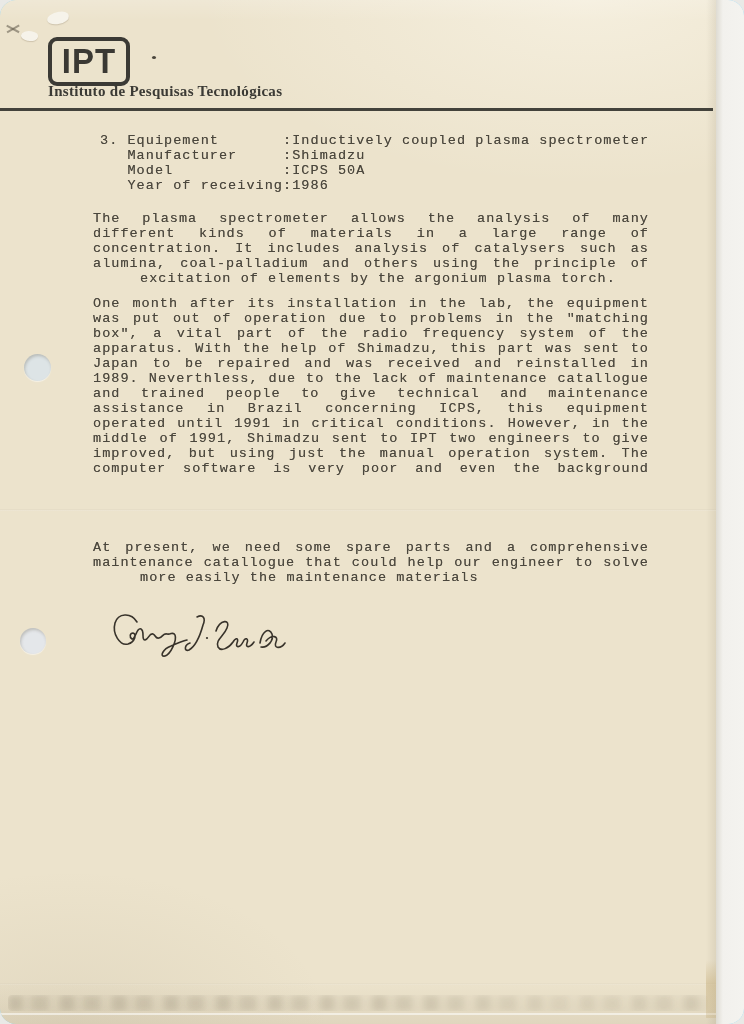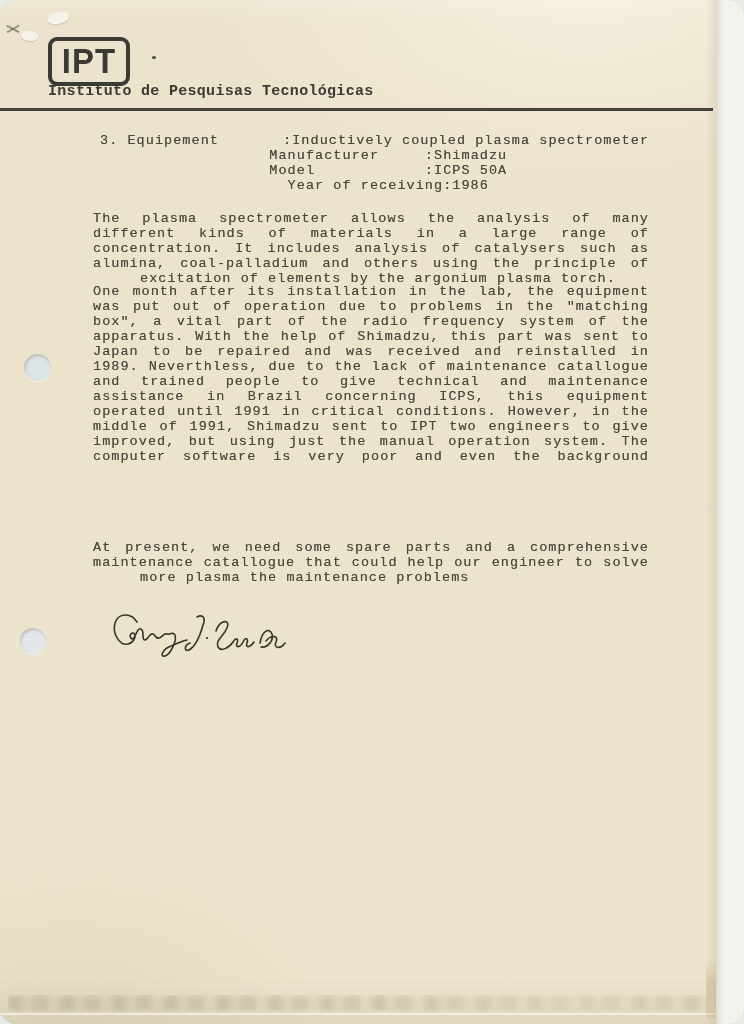--- a/index.html
+++ b/index.html
@@ -37,46 +37,46 @@
     display:flex;align-items:center;justify-content:center;
     background:rgba(236,227,204,0.4);
   }
   .logo-text{
     font-family:"Liberation Sans","DejaVu Sans",sans-serif;
     font-weight:bold;font-size:33px;line-height:1;
     color:#3a3934;letter-spacing:1px;transform:scaleY(1.04);
   }
   .org-name{
     position:absolute;left:48px;top:83px;
-    font-family:Liberation Mono, monospace;
+    font-family:Liberation Serif, serif;
     font-weight:bold;font-size:15px;color:#3b3a35;letter-spacing:0.3px;
     white-space:nowrap;
   }
   .header-rule{
     position:absolute;left:0;top:108px;width:713px;height:2.5px;
     background:#43423b;
   }
   .ink-dot{
     position:absolute;left:152px;top:56px;width:4px;height:3px;
     background:#4a463c;border-radius:50%;
   }
   
   .typed{
     position:absolute;
     color:#4b473d;
     font-size:13.5px;line-height:15px;letter-spacing:1.05px;
     text-shadow:0 0 0.5px rgba(75,71,61,0.65);
   }
   .eq-block{left:100px;top:133px;white-space:pre;}
-  .eq-block .line{white-space:pre;text-align:center;}
+  .eq-block .line{white-space:pre;}
   .jpara{width:556px;left:93px;}
   .jpara .line{text-align:justify;text-align-last:justify;text-justify:inter-word;}
   .jpara .line.last{text-align-last:left;margin-left:47px;}
   .para1{top:211px;}
-  .para2{top:284px;}
+  .para2{top:296px;}
   .para3{top:540px;}
   
   .signature{position:absolute;left:110px;top:608px;width:178px;height:54px;}
   
   .hole{position:absolute;border-radius:50%;
     box-shadow:inset 1px 2px 3px rgba(80,70,50,0.25), 0 1px 1px rgba(255,255,255,0.5);}
   .hole1{left:24px;top:354px;width:27px;height:27px;background:#dde4e6;}
   .hole2{left:20px;top:628px;width:26px;height:26px;background:#e4e7ea;}
   
   .blob{position:absolute;background:#f6f3ea;border-radius:60% 40% 55% 45%;
@@ -159,21 +159,21 @@
       <div class="line">and trained people to give technical and maintenance</div>
       <div class="line">assistance in Brazil concerning ICPS, this equipment</div>
       <div class="line">operated until 1991 in critical conditions. However, in the</div>
       <div class="line">middle of 1991, Shimadzu sent to IPT two engineers to give</div>
       <div class="line">improved, but using just the manual operation system. The</div>
       <div class="line">computer software is very poor and even the background</div>
     </div>
   <div class="typed jpara para3">
       <div class="line">At present, we need some spare parts and a comprehensive</div>
       <div class="line">maintenance catallogue that could help our engineer to solve</div>
-      <div class="line last">more plasma the maintenance problems</div>
+      <div class="line last">more easily the maintenance materials</div>
     </div>
 
   <svg class="signature" viewBox="0 0 178 54" fill="none" stroke="#38332b" stroke-width="1.6" stroke-linecap="round" stroke-linejoin="round">
     <path d="M27 14 C21 4 8 5 5 15 C2 26 10 38 18 36 C25 34 27 26 23 25 C20 25 19 29 22 31 C25 32 27 19 31 21 C35 23 31 32 35 32 C39 31 39 25 43 26 C46 27 45 31 49 30 C53 29 53 25 57 26 C61 27 63 23 65 27 C67 32 61 46 55 48 C49 49 53 41 61 38 C68 35 73 33 77 32"></path>
     <path d="M87 9 C93 6 96 10 93 17 C90 28 86 38 79 42 C74 44 74 37 80 35"></path>
     <circle cx="97" cy="30" r="1.1" fill="#38332b" stroke="none"></circle>
     <path d="M106 23 C110 11 121 11 117 20 C114 28 105 32 108 39 C111 44 119 40 123 34 C126 29 129 30 127 35 C125 40 130 40 133 34 C135 29 139 30 137 35 C135 40 140 40 144 34"></path>
     <path d="M150 35 C152 23 159 19 162 26 C164 32 158 40 151 39 M156 33 C162 26 169 28 166 34 C163 41 171 41 175 35"></path>
   </svg>
 

